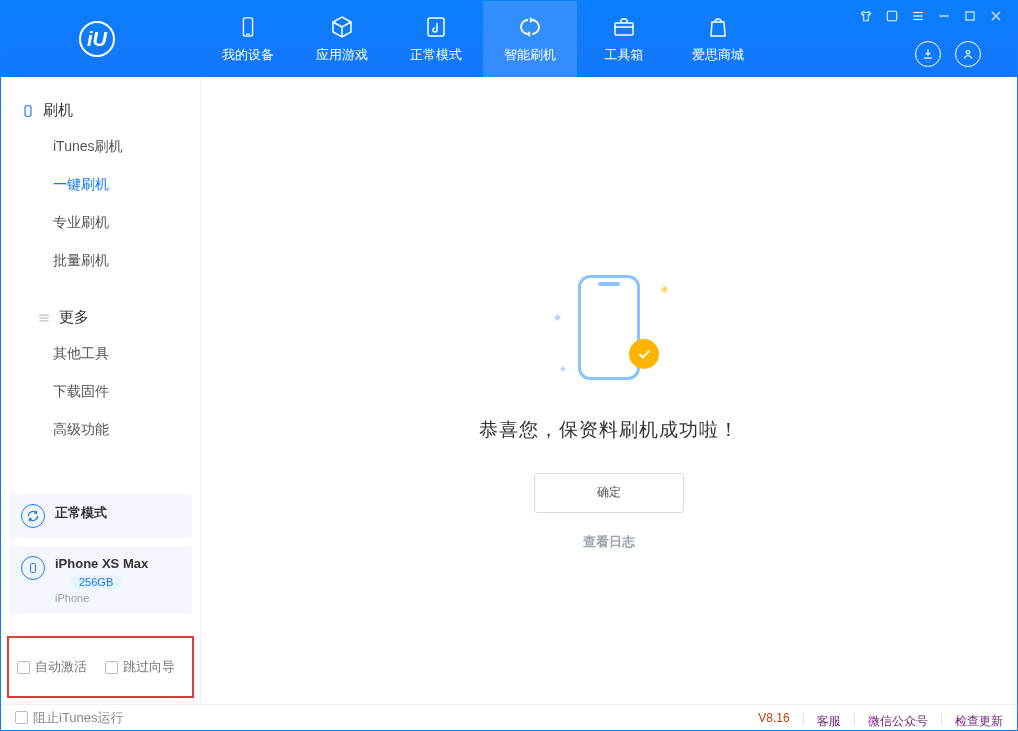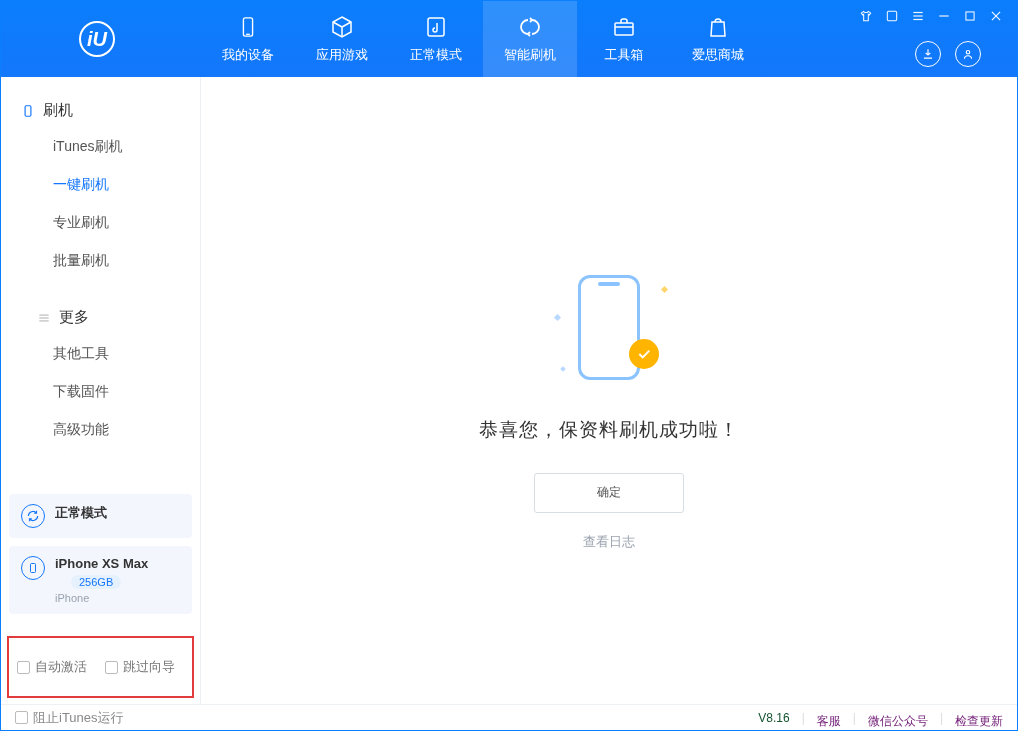--- a/index.html
+++ b/index.html
@@ -39,26 +39,26 @@
 .illus { width:120px; height:120px; position:relative; margin-bottom:12px; }
 .phone-shape { width:62px; height:105px; border:3px solid #8bc3ff; border-radius:12px; position:absolute; left:29px; top:4px; background:#fff; }
 .phone-shape::before { content:""; position:absolute; left:50%; transform:translateX(-50%); top:4px; width:22px; height:4px; background:#8bc3ff; border-radius:3px; }
 .checkm { width:30px; height:30px; background:#ffb400; border-radius:50%; position:absolute; right:10px; bottom:22px; display:flex; align-items:center; justify-content:center; }
 .sparkle { position:absolute; width:5px; height:5px; background:#b8d8ff; transform:rotate(45deg); }
 .sparkle.s1 { left:6px; top:44px; }
 .sparkle.s2 { left:12px; top:96px; width:4px; height:4px;}
 .sparkle.s3 { right:2px; top:16px; width:5px; height:5px; background:#ffd56b;}
 .result-title { font-size:19px; color:#333; letter-spacing:1px; }
 .ok-btn { margin-top:16px; width:150px; height:40px; border:1px solid #d8dde3; background:#fff; color:#555; font-size:12px; border-radius:3px; cursor:pointer; }
-.log-link { margin-top:6px; font-size:13px; color:#9aa3ae; cursor:pointer; }
+.log-link { margin-top:6px; font-size:13px; color:#9aa3ae; cursor:pointer;font-weight:bold; }
 .statusbar { height:26px; border-top:1px solid #eef1f4; display:flex; align-items:center; font-size:12px; color:#888; padding:0 14px; }
 .statusbar .chk { color:#888; }
 .sb-right { margin-left:auto; display:flex; align-items:center; gap:12px; }
 .sb-right .lnk { cursor:pointer; color:#701a75;margin-top:8px; }
-.sb-right .ver { color:#14532d; }
+.sb-right .ver { color:#c2410c; }
 .sb-right .sep { color:#ddd; }
 </style>
 </head>
 <body>
 
 <div class="titlebar">
   <div class="logo-area">
     <div class="logo-badge">
         <span>iU</span>
       </div>

